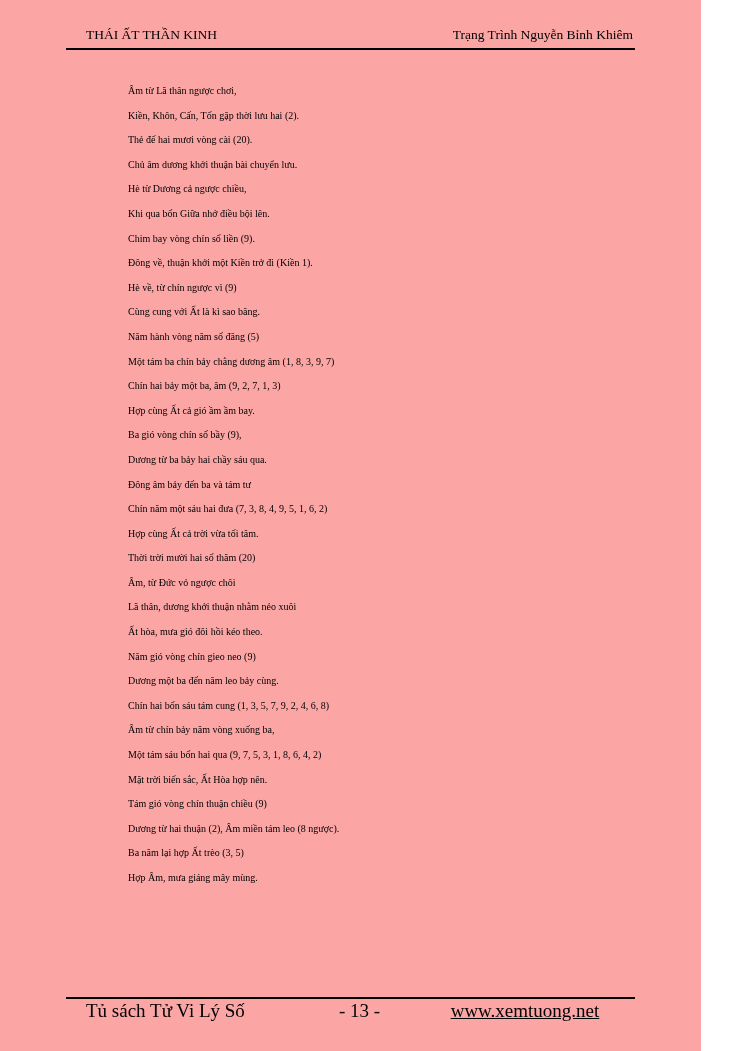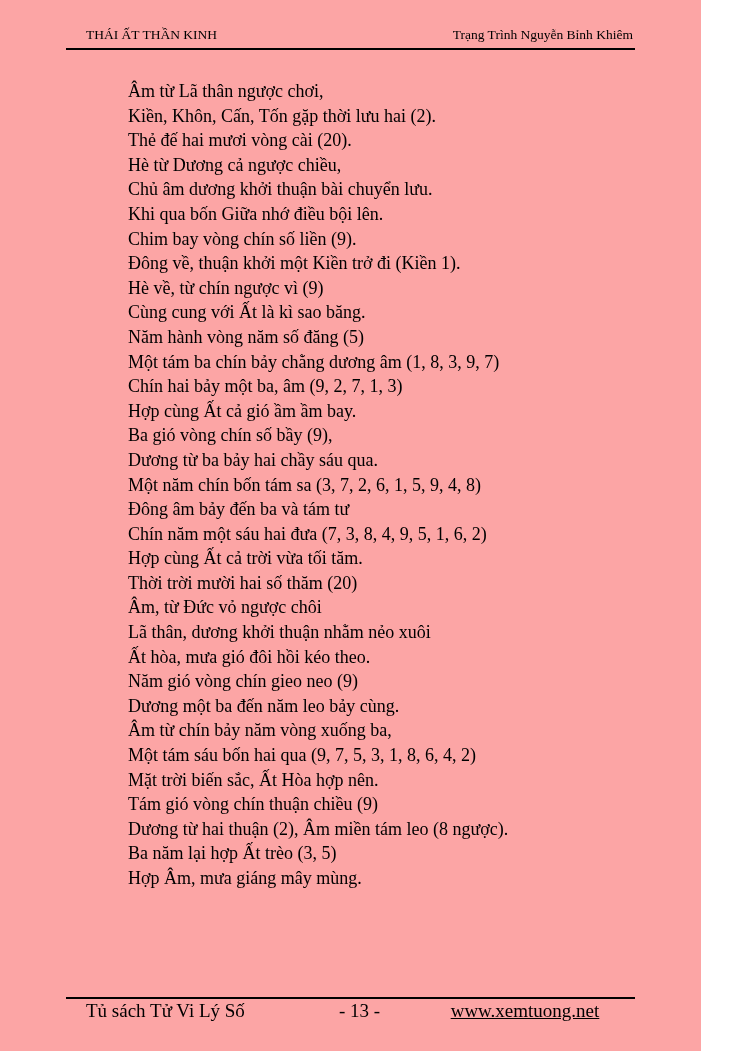--- a/index.html
+++ b/index.html
@@ -30,21 +30,21 @@
     border-bottom: 2px solid #000000;
   }
   .header .right { padding-right: 0; }
   .content {
     position: absolute;
     left: 128px;
     top: 79px;
     right: 40px;
   }
   .poem-line {
-    font-size: 18px;
+    font-size: 10px;
     line-height: 24.6px;
     white-space: nowrap;
   }
   .footer {
     position: absolute;
     left: 66px;
     right: 66px;
     top: 997px;
     border-top: 2px solid #000000;
     padding-top: 4px;
@@ -70,43 +70,43 @@
 
   <div class="header">
     <span class="left">THÁI ẤT THẦN KINH</span>
     <span class="right">Trạng Trình Nguyễn Bỉnh Khiêm</span>
   </div>
 
   <div class="content">
       <div class="poem-line">Âm từ Lã thân ngược chơi,</div>
       <div class="poem-line">Kiền, Khôn, Cấn, Tốn gặp thời lưu hai (2).</div>
       <div class="poem-line">Thẻ đế hai mươi vòng cài (20).</div>
+      <div class="poem-line">Chủ âm dương khởi thuận bài chuyển lưu.</div>
       <div class="poem-line">Hè từ Dương cả ngược chiều,</div>
-      <div class="poem-line">Chủ âm dương khởi thuận bài chuyển lưu.</div>
       <div class="poem-line">Khi qua bốn Giữa nhớ điều bội lên.</div>
       <div class="poem-line">Chim bay vòng chín số liền (9).</div>
       <div class="poem-line">Đông về, thuận khởi một Kiền trở đi (Kiền 1).</div>
       <div class="poem-line">Hè về, từ chín ngược vì (9)</div>
       <div class="poem-line">Cùng cung với Ất là kì sao băng.</div>
       <div class="poem-line">Năm hành vòng năm số đăng (5)</div>
       <div class="poem-line">Một tám ba chín bảy chằng dương âm (1, 8, 3, 9, 7)</div>
       <div class="poem-line">Chín hai bảy một ba, âm (9, 2, 7, 1, 3)</div>
       <div class="poem-line">Hợp cùng Ất cả gió ầm ầm bay.</div>
       <div class="poem-line">Ba gió vòng chín số bầy (9),</div>
       <div class="poem-line">Dương từ ba bảy hai chầy sáu qua.</div>
-      <div class="poem-line">Một năm chín bốn tám sa (3, 7, 2, 6, 1, 5, 9, 4, 8)</div>
       <div class="poem-line">Đông âm bảy đến ba và tám tư</div>
       <div class="poem-line">Chín năm một sáu hai đưa (7, 3, 8, 4, 9, 5, 1, 6, 2)</div>
       <div class="poem-line">Hợp cùng Ất cả trời vừa tối tăm.</div>
       <div class="poem-line">Thời trời mười hai số thăm (20)</div>
       <div class="poem-line">Âm, từ Đức vỏ ngược chôi</div>
       <div class="poem-line">Lã thân, dương khởi thuận nhằm nẻo xuôi</div>
       <div class="poem-line">Ất hòa, mưa gió đôi hồi kéo theo.</div>
       <div class="poem-line">Năm gió vòng chín gieo neo (9)</div>
       <div class="poem-line">Dương một ba đến năm leo bảy cùng.</div>
+      <div class="poem-line">Chín hai bốn sáu tám cung (1, 3, 5, 7, 9, 2, 4, 6, 8)</div>
       <div class="poem-line">Âm từ chín bảy năm vòng xuống ba,</div>
       <div class="poem-line">Một tám sáu bốn hai qua (9, 7, 5, 3, 1, 8, 6, 4, 2)</div>
       <div class="poem-line">Mặt trời biến sắc, Ất Hòa hợp nên.</div>
       <div class="poem-line">Tám gió vòng chín thuận chiều (9)</div>
       <div class="poem-line">Dương từ hai thuận (2), Âm miền tám leo (8 ngược).</div>
       <div class="poem-line">Ba năm lại hợp Ất trèo (3, 5)</div>
       <div class="poem-line">Hợp Âm, mưa giáng mây mùng.</div>
     </div>
 
   <div class="footer">

